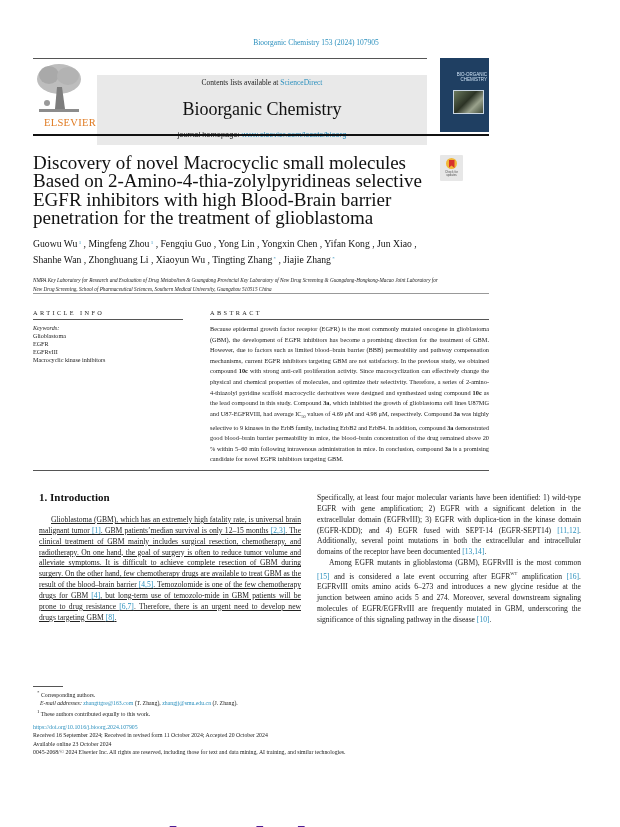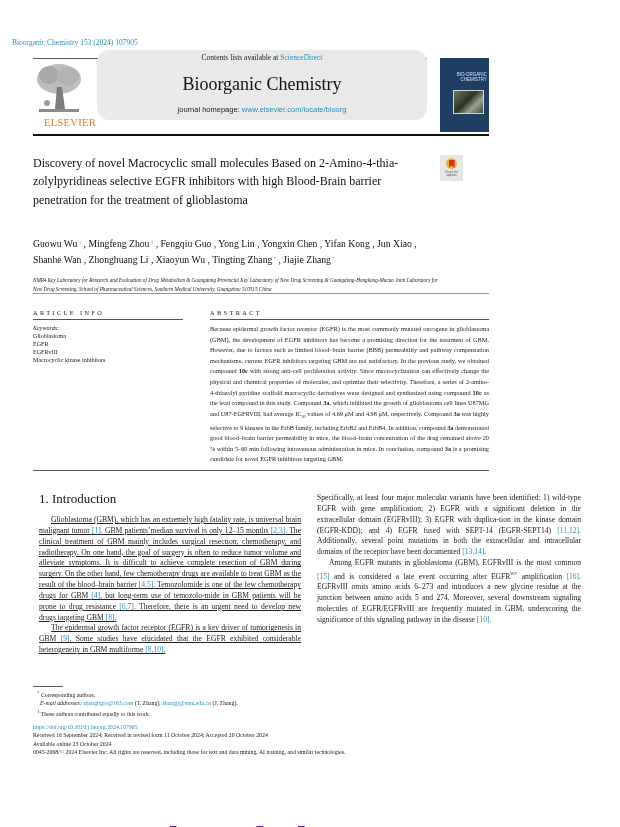--- a/index.html
+++ b/index.html
@@ -1,44 +1,44 @@
 <!DOCTYPE html>
 <html><head>
 <meta charset="utf-8">
 <style>
   * { box-sizing: border-box; margin: 0; padding: 0; }
   html, body { width: 620px; height: 827px; background: #ffffff; overflow: hidden; }
   body { font-family: "Liberation Serif", "DejaVu Serif", serif; color: #222; position: relative; }
   a, .link { color: #2a8fbd; text-decoration: none; }
 
-  .running-head { position: absolute; top: 38px; left: 0; width: 620px; text-align: left; font-size: 7.5px; color: #2a8fbd; padding-left: 12px; }
+  .running-head { position: absolute; top: 38px; left: 0; width: 620px; text-align: center; font-size: 7.5px; color: #2a8fbd; padding-left: 12px; }
 
   .rule-top { position: absolute; top: 58px; left: 33px; width: 394px; height: 1px; background: #555; }
 
   .publisher-logo { position: absolute; top: 63px; left: 33px; width: 52px; height: 70px; }
   .tree { position: absolute; top: 0; left: 2px; width: 48px; height: 52px; }
   .elsevier-word { position: absolute; top: 54px; left: 0; width: 52px; text-align: center; font-size: 10.5px; color: #e07b22; letter-spacing: 0.3px; font-family: "Liberation Serif", serif; margin-left: 11px; }
 
-  .masthead { position: absolute; top: 50px; left: 97px; width: 330px; height: 70px; background: #e9e9e9; border-radius: 12px; }
+  .masthead { position: absolute; top: 75px; left: 97px; width: 330px; height: 70px; background: #e9e9e9; }
   .contents-line { position: absolute; top: 3px; width: 100%; text-align: center; font-size: 7.5px; color: #222; }
   .journal-title { position: absolute; top: 24px; width: 100%; text-align: center; font-size: 18px; color: #111; }
   .homepage-line { position: absolute; top: 55px; width: 100%; text-align: center; font-size: 7.5px; color: #222; font-family: "Liberation Sans", sans-serif; }
 
   .cover { position: absolute; top: 58px; left: 440px; width: 49px; height: 74px; background: #1f3f62; }
   .cover-title { position: absolute; top: 14px; left: 3px; width: 44px; font-family: "Liberation Sans", sans-serif; font-size: 4.5px; color: #cfe3f5; line-height: 1.15; text-align: right; }
   .cover-img { position: absolute; top: 32px; left: 13px; width: 31px; height: 24px; background: linear-gradient(135deg, #6b7a5e 0%, #2c3325 45%, #9aa28c 70%, #404a38 100%); border: 1px solid #c9d6e3; }
 
   .rule-thick { position: absolute; top: 134px; left: 33px; width: 456px; height: 2px; background: #111; }
 
   .crossmark { position: absolute; top: 155px; left: 440px; width: 23px; height: 26px; background: #e7e7e7; border-radius: 1px; }
   .crossmark-dot { position: absolute; top: 3px; left: 6px; width: 11px; height: 11px; border-radius: 50%; background: #f1b739; }
   .crossmark-bm { position: absolute; top: 5px; left: 8.5px; width: 6px; height: 8px; background: #d7312c; clip-path: polygon(0 0,100% 0,100% 100%,50% 70%,0 100%); }
   .crossmark-text { position: absolute; top: 16px; left: 0; width: 23px; text-align: center; font-family: "Liberation Sans", sans-serif; font-size: 3px; color: #555; line-height: 1.1; }
 
-  .article-title { position: absolute; top: 154px; left: 33px; width: 400px; font-size: 12px; line-height: 18.3px; color: #111; }
+  .article-title { position: absolute; top: 154px; left: 33px; width: 400px; font-size: 19px; line-height: 18.3px; color: #111; }
 
   .authors { position: absolute; top: 236px; left: 33px; width: 410px; font-size: 9.7px; line-height: 16.3px; color: #111; }
   .authors sup { font-size: 5px; color: #2a8fbd; vertical-align: top; position: relative; top: -1px; }
 
   .affiliation { position: absolute; top: 276px; left: 33px; width: 410px; font-size: 5.2px; line-height: 8.5px; font-style: italic; color: #222; }
 
   .rule-mid { position: absolute; top: 293px; left: 33px; width: 456px; height: 1px; background: #999; }
 
   .section-label { position: absolute; top: 309px; font-family: "Liberation Serif", serif; font-size: 6.3px; letter-spacing: 2.4px; color: #222; }
   .info-label { left: 33px; }
@@ -49,21 +49,21 @@
 
   .keywords { position: absolute; top: 324px; left: 33px; width: 150px; font-size: 6.1px; line-height: 8.1px; color: #222; }
   .keywords .kw-label { font-style: italic; }
 
   .abstract { position: absolute; top: 324px; left: 210px; width: 279px; font-size: 6.3px; line-height: 10.6px; text-align: justify; color: #222; }
   .abstract b { font-weight: bold; }
   .abstract sub { font-size: 4.2px; }
 
   .rule-bottom { position: absolute; top: 470px; left: 33px; width: 456px; height: 1px; background: #555; }
 
-  .section-heading { position: absolute; top: 491px; left: 39px; font-size: 13px; font-weight: normal; color: #111; }
+  .section-heading { position: absolute; top: 491px; left: 39px; font-size: 11px; font-weight: bold; color: #111; }
 
   .col { position: absolute; width: 262px; font-size: 7.6px; line-height: 10.85px; text-align: justify; color: #222; }
   .col-left { top: 515px; left: 39px; text-decoration: underline; }
   .col-right { top: 493px; left: 317px; width: 264px; }
   .col p { text-indent: 12px; }
   .col p.noindent { text-indent: 0; font-family: Liberation Serif, serif; }
   .col sup { font-size: 4.5px; }
 
   .fn-rule { position: absolute; top: 686px; left: 33px; width: 30px; height: 1px; background: #555; }
   .footnotes { position: absolute; top: 689px; left: 33px; width: 480px; font-size: 5.8px; line-height: 8.3px; color: #222; }
@@ -145,21 +145,20 @@
 </div>
 
 <div class="abstract" id="abstract"><span>Because epidermal growth factor receptor (EGFR) is the most commonly mutated oncogene in glioblastoma (GBM), the development of EGFR inhibitors has become a promising direction for the treatment of GBM. However, due to factors such as limited blood–brain barrier (BBB) permeability and pathway compensation mechanisms, current EGFR inhibitors targeting GBM are not satisfactory. In the previous study, we obtained compound </span><b>10c</b><span> with strong anti-cell proliferation activity. Since macrocyclization can effectively change the physical and chemical properties of molecules, and optimize their selectivity. Therefore, a series of 2-amino-4-thiazolyl pyridine scaffold macrocyclic derivatives were designed and synthesized using compound </span><b>10c</b><span> as the lead compound in this study. Compound </span><b>3a</b><span>, which inhibited the growth of glioblastoma cell lines U87MG and U87-EGFRVIII, had average IC</span><sub>50</sub><span> values of 4.69 μM and 4.98 μM, respectively. Compound </span><b>3a</b><span> was highly selective to 9 kinases in the ErbB family, including ErbB2 and ErbB4. In addition, compound </span><b>3a</b><span> demonstrated good blood–brain barrier permeability in mice, the blood–brain concentration of the drug remained above 20 % within 5–60 min following intravenous administration in mice. In conclusion, compound </span><b>3a</b><span> is a promising candidate for novel EGFR inhibitors targeting GBM.</span></div>
 
 <div class="rule-bottom"></div>
 
 <div class="section-heading">1.  Introduction</div>
 
 <div class="col col-left" id="col-left">
     <p><span>Glioblastoma (GBM), which has an extremely high fatality rate, is universal brain malignant tumor </span><a class="link">[1]</a><span>. GBM patients’median survival is only 12–15 months </span><a class="link">[2,3]</a><span>. The clinical treatment of GBM mainly includes surgical resection, chemotherapy, and radiotherapy. On one hand, the goal of surgery is often to reduce tumor volume and alleviate symptoms. It is difficult to achieve complete resection of GBM during surgery. On the other hand, few chemotherapy drugs are available to treat GBM as the result of the blood–brain barrier </span><a class="link">[4,5]</a><span>. Temozolomide is one of the few chemotherapy drugs for GBM </span><a class="link">[4]</a><span>, but long-term use of temozolo-mide in GBM patients will be prone to drug resistance </span><a class="link">[6,7]</a><span>. Therefore, there is an urgent need to develop new drugs targeting GBM </span><a class="link">[8]</a><span>.</span></p>
-    <p><span>The epidermal growth factor receptor (EGFR) is a key driver of tumorigenesis in GBM </span><a class="link">[9]</a><span>. Some studies have elucidated that the EGFR exhibited considerable heterogeneity in GBM multiforme </span><a class="link">[8,10]</a><span>.</span></p>
   </div>
 <div class="col col-right" id="col-right">
     <p class="noindent"><span>Specifically, at least four major molecular variants have been identified: 1) wild-type EGFR with gene amplification; 2) EGFR with a significant deletion in the extracellular domain (EGFRvIII); 3) EGFR with duplica-tion in the kinase domain (EGFR-KDD); and 4) EGFR fused with SEPT-14 (EGFR-SEPT14) </span><a class="link">[11,12]</a><span>. Additionally, several point mutations in both the extracellular and intracellular domains of the receptor have been documented </span><a class="link">[13,14]</a><span>.</span></p>
     <p><span>Among EGFR mutants in glioblastoma (GBM), EGFRvIII is the most common </span><a class="link">[15]</a><span> and is considered a late event occurring after EGFR</span><sup>WT</sup><span> amplification </span><a class="link">[16]</a><span>. EGFRvIII omits amino acids 6–273 and introduces a new glycine residue at the junction between amino acids 5 and 274. Moreover, several downstream signaling molecules of EGFR/EGFRvIII are frequently mutated in GBM, underscoring the significance of this signaling pathway in the disease </span><a class="link">[10]</a><span>.</span></p>
   </div>
 
 <div class="fn-rule"></div>
 <div class="footnotes">
   <div class="fn">
     <sup>*</sup>

